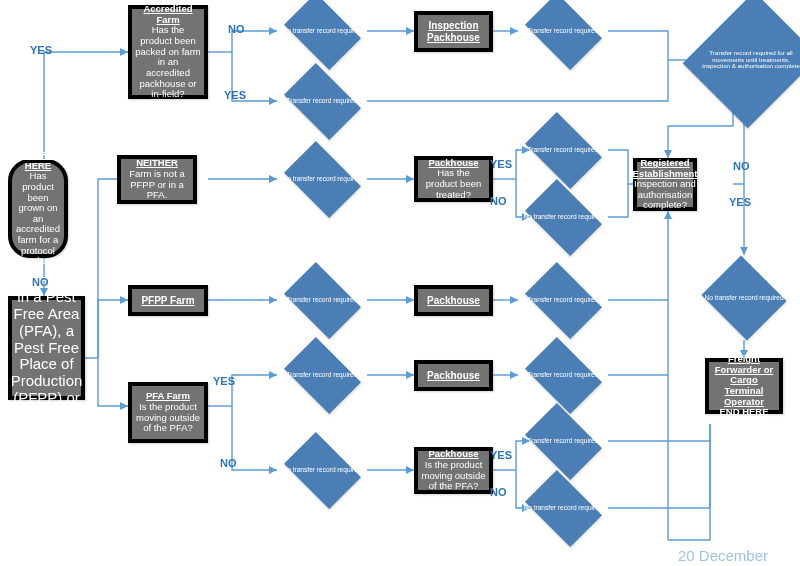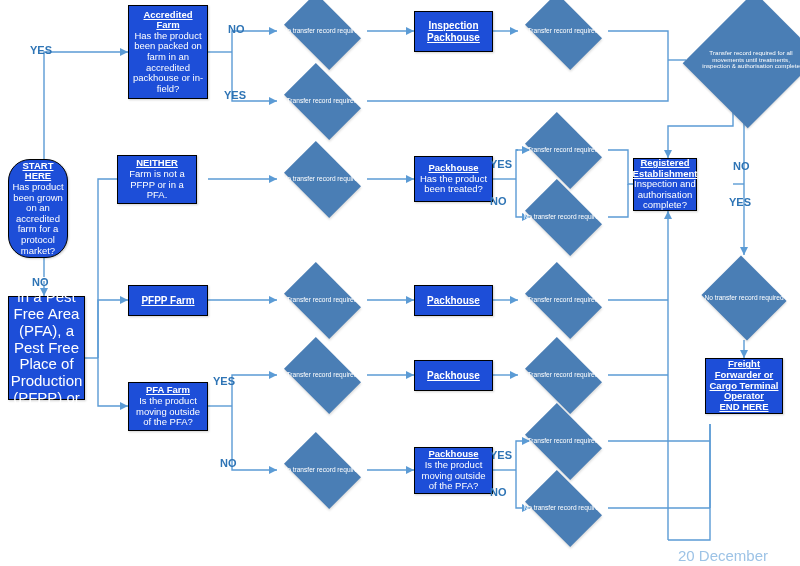--- a/index.html
+++ b/index.html
@@ -1,21 +1,21 @@
 <!DOCTYPE html>
 <html><head>
 <meta charset="utf-8">
 <title>Transfer Record Flowchart</title>
 <style>
   html,body{margin:0;padding:0;background:#ffffff;}
   body{font-family:"Liberation Sans",sans-serif;}
   #canvas{position:relative;width:800px;height:566px;background:#ffffff;overflow:hidden;}
   svg#wires{position:absolute;left:0;top:0;width:800px;height:566px;}
   .node{position:absolute;box-sizing:border-box;display:flex;align-items:center;justify-content:center;text-align:center;color:#ffffff;line-height:1.12;}
-  .box{background:#1d4ed8;border:1px solid #000000;box-shadow:1px 1px 2px rgba(0,0,0,.18);}
+  .box{background:#737373;border:4px solid #000000;box-shadow:1px 1px 2px rgba(0,0,0,.18);}
   .box .inner{padding:2px 3px;}
   .diamond{position:absolute;}
   .diamond .dshape{position:absolute;left:50%;top:50%;background:#4a7eb5;box-shadow:1px 1px 2px rgba(0,0,0,.15);}
   .diamond .dlabel{position:absolute;left:0;top:0;width:100%;height:100%;display:flex;align-items:center;justify-content:center;text-align:center;color:#ffffff;line-height:1.1;pointer-events:none;}
   .u{text-decoration:underline;}
   b{font-weight:bold;}
   .edge-label{position:absolute;color:#2E74B5;font-weight:bold;}
   .date{position:absolute;color:#9DC3E6;font-size:15px;}
 </style>
 </head>
@@ -139,21 +139,21 @@
       <span>Farm is not a PFPP or in a PFA.</span>
     </div>
   </div>
 
   <div class="node box" style="left:128px;top:285px;width:80px;height:31px;font-size:10px;">
     <div class="inner">
       <b class="u">PFPP Farm</b>
     </div>
   </div>
 
-  <div class="node box" style="left:128px;top:382px;width:80px;height:49px;font-size:9.5px;">
+  <div class="node box" style="left:128px;top:382px;width:80px;height:61px;font-size:9.5px;">
     <div class="inner">
       <b class="u">PFA Farm</b><br>
       <span>Is the product moving outside of the PFA?</span>
     </div>
   </div>
 
   <div class="node box" style="left:414px;top:11px;width:79px;height:41px;font-size:10px;">
     <div class="inner">
       <b class="u">Inspection Packhouse</b>
     </div>

